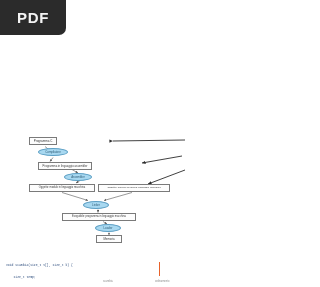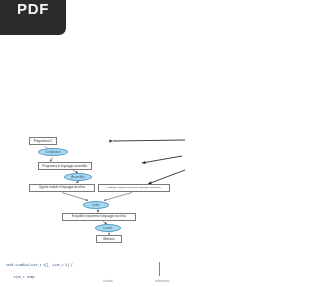--- a/index.html
+++ b/index.html
@@ -19,20 +19,21 @@
   
   #pdf-badge {
     position: absolute;
     left: 0;
     top: 0;
     width: 66px;
     height: 35px;
     background: #2b2b2b;
     border-bottom-right-radius: 7px;
     display: flex;
+    align-items: center;
     justify-content: center;
   }
   #pdf-badge .label {
     color: #f4f4f4;
     font-size: 15px;
     font-weight: bold;
     letter-spacing: 0.6px;
     font-family: "Liberation Sans", sans-serif;
   }
 

